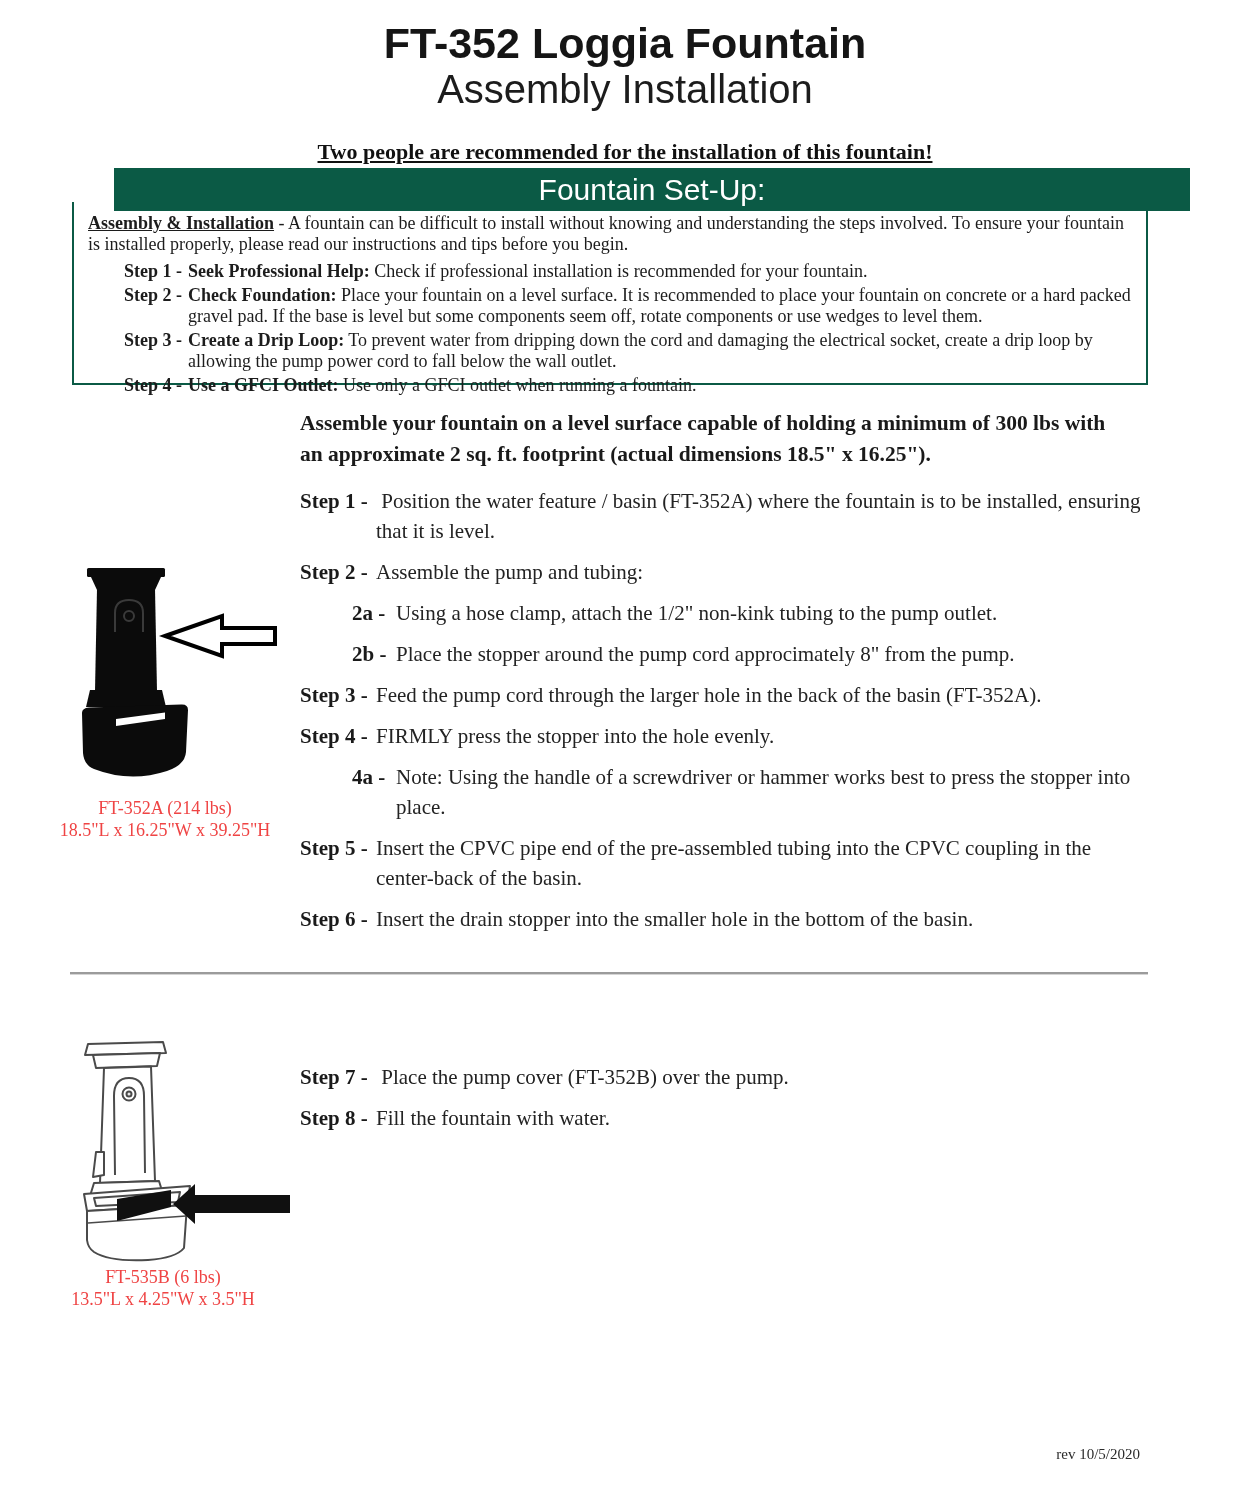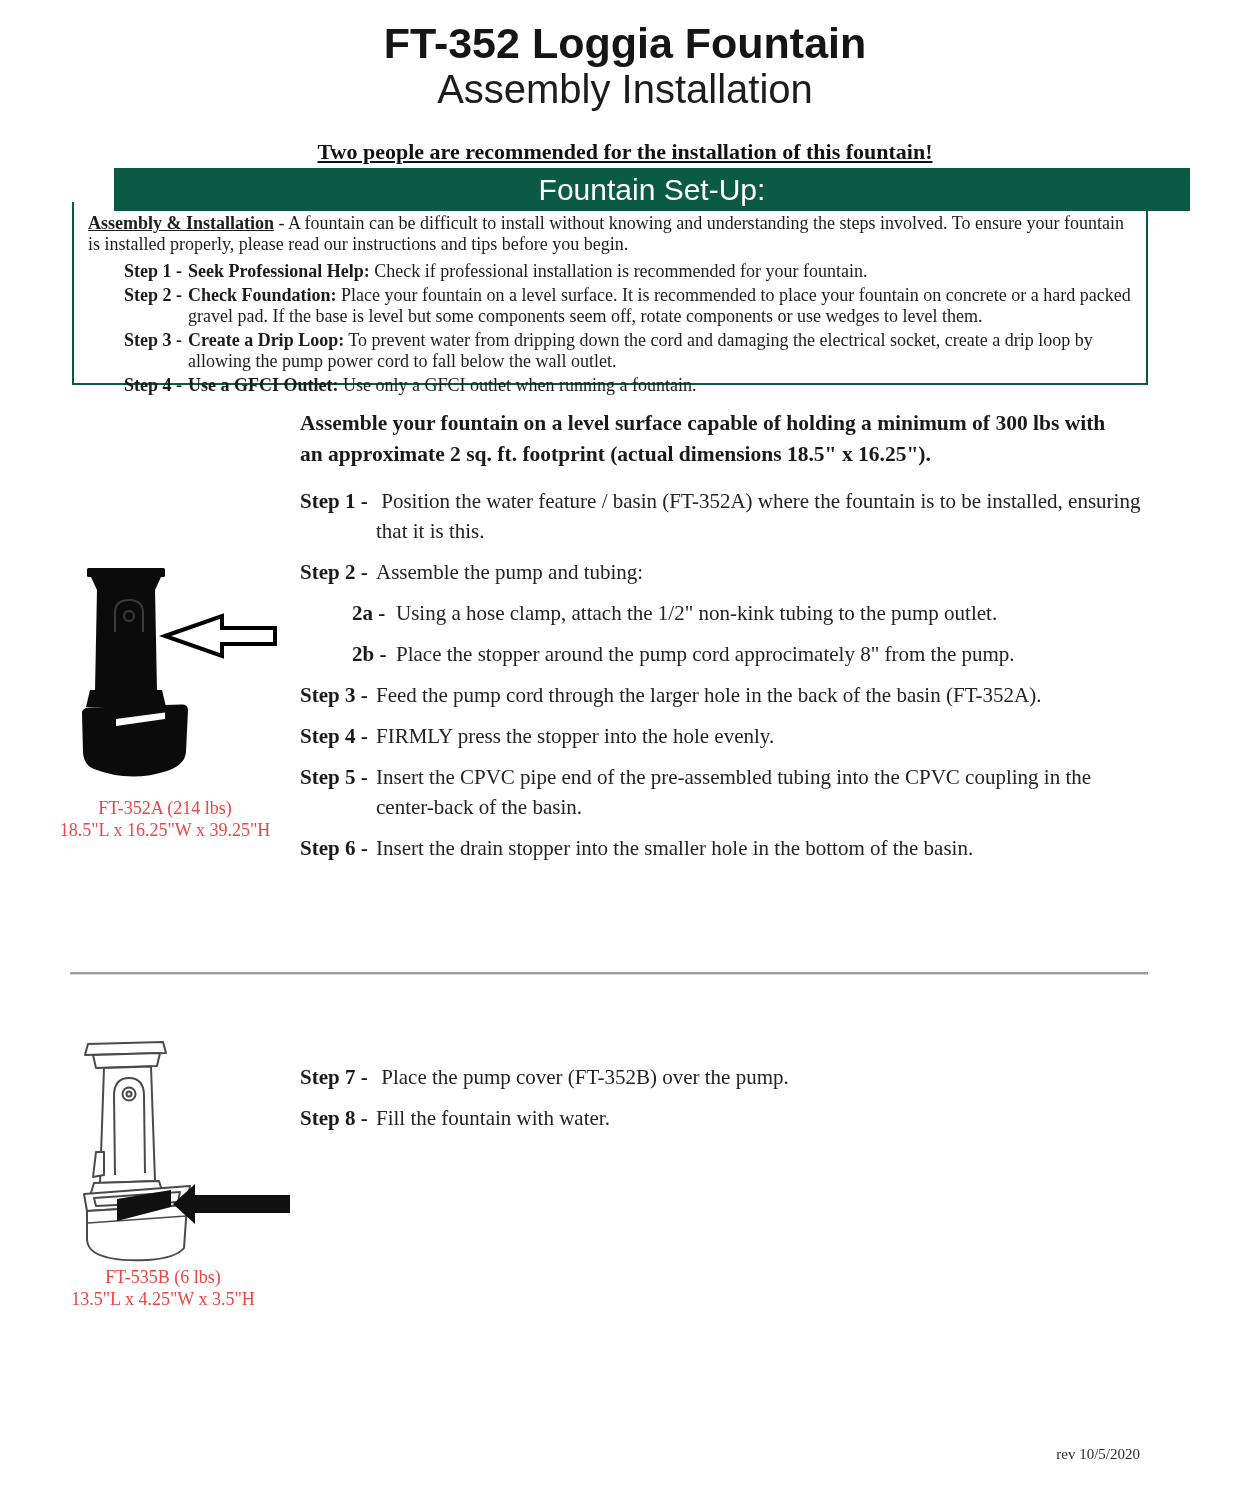--- a/index.html
+++ b/index.html
@@ -93,41 +93,45 @@
   </svg>
   <div class="caption cap1">
     <div>FT-352A (214 lbs)</div>
     <div>18.5"L x 16.25"W x 39.25"H</div>
   </div>
 
   <div class="col">
     <p class="lead">Assemble your fountain on a level surface capable of holding a minimum of 300 lbs with an approximate 2 sq. ft. footprint (actual dimensions 18.5" x 16.25").</p>
     <div class="step">
       <span class="lbl">Step 1 -</span>
-      <span class="txt"> Position the water feature / basin (FT-352A) where the fountain is to be installed, ensuring that it is this.</span>
+      <span class="txt"> Position the water feature / basin (FT-352A) where the fountain is to be installed, ensuring that it is level.</span>
     </div>
     <div class="step">
       <span class="lbl">Step 2 -</span>
       <span class="txt">Assemble the pump and tubing:</span>
     </div>
     <div class="sub">
       <span class="lbl">2a -</span>
       <span class="txt">Using a hose clamp, attach the 1/2" non-kink tubing to the pump outlet.</span>
     </div>
     <div class="sub">
       <span class="lbl">2b -</span>
       <span class="txt">Place the stopper around the pump cord approcimately 8" from the pump.</span>
     </div>
     <div class="step">
       <span class="lbl">Step 3 -</span>
       <span class="txt">Feed the pump cord through the larger hole in the back of the basin (FT-352A).</span>
     </div>
     <div class="step">
       <span class="lbl">Step 4 -</span>
       <span class="txt">FIRMLY press the stopper into the hole evenly.</span>
+    </div>
+    <div class="sub">
+      <span class="lbl">4a -</span>
+      <span class="txt">Note: Using the handle of a screwdriver or hammer works best to press the stopper into place.</span>
     </div>
     <div class="step">
       <span class="lbl">Step 5 -</span>
       <span class="txt">Insert the CPVC pipe end of the pre-assembled tubing into the CPVC coupling in the center-back of the basin.</span>
     </div>
     <div class="step">
       <span class="lbl">Step 6 -</span>
       <span class="txt">Insert the drain stopper into the smaller hole in the bottom of the basin.</span>
     </div>
   </div>

